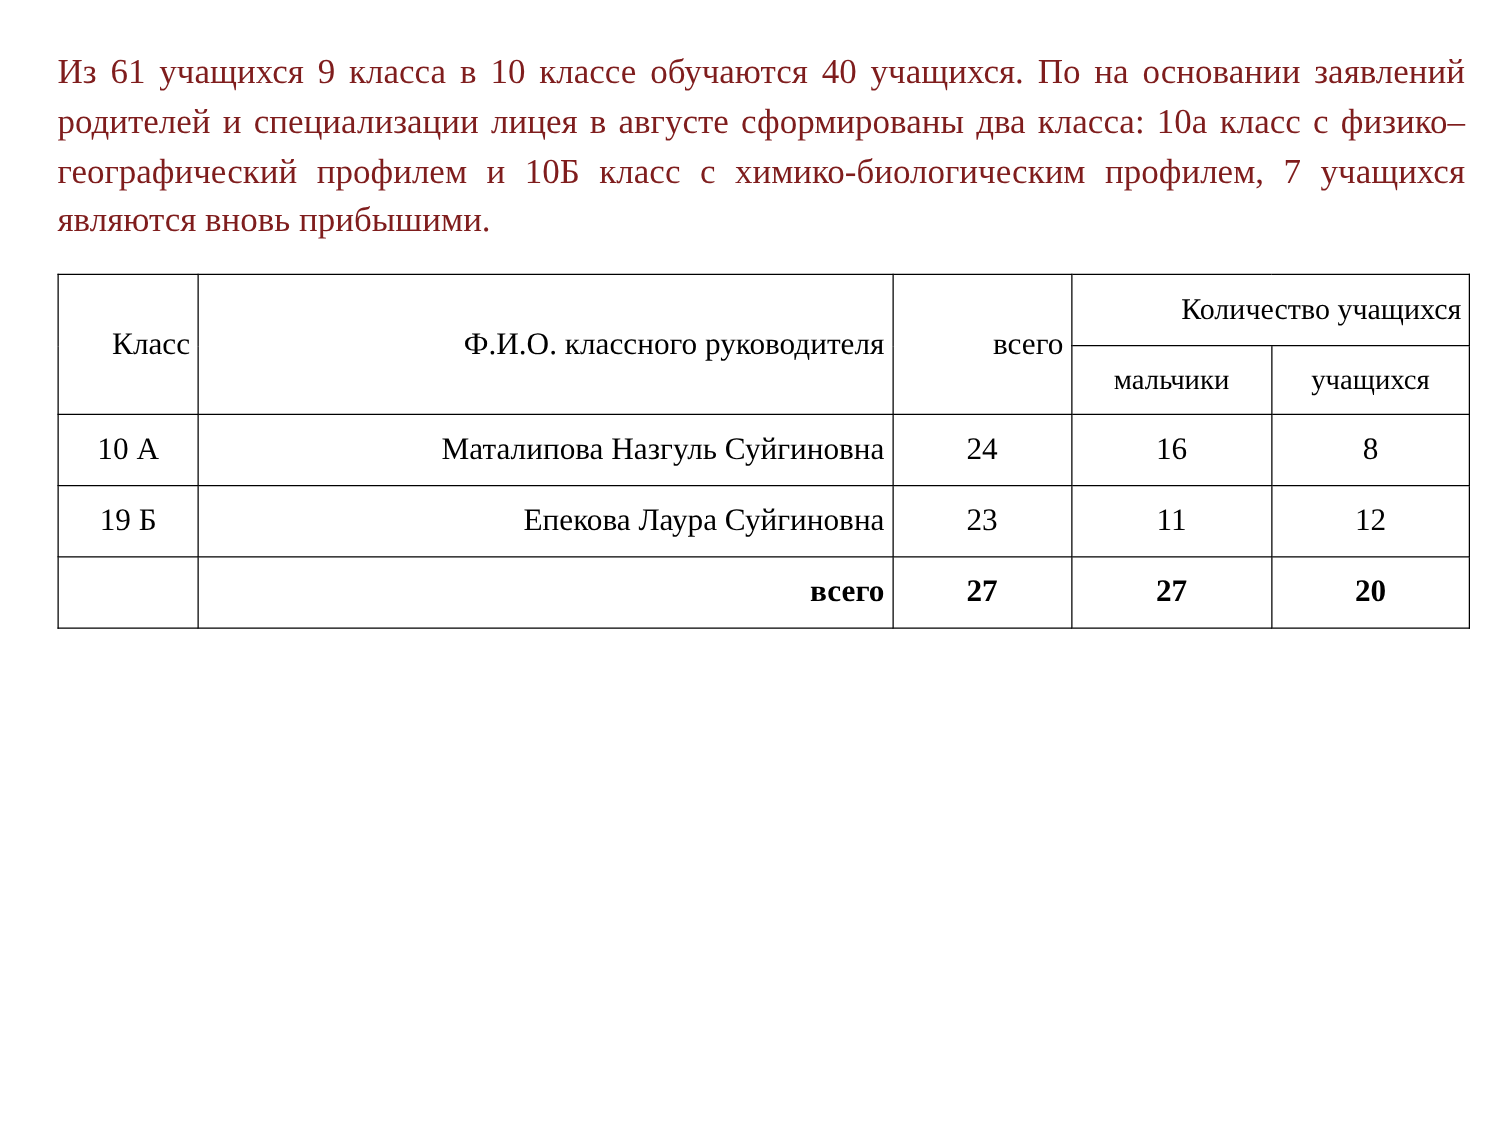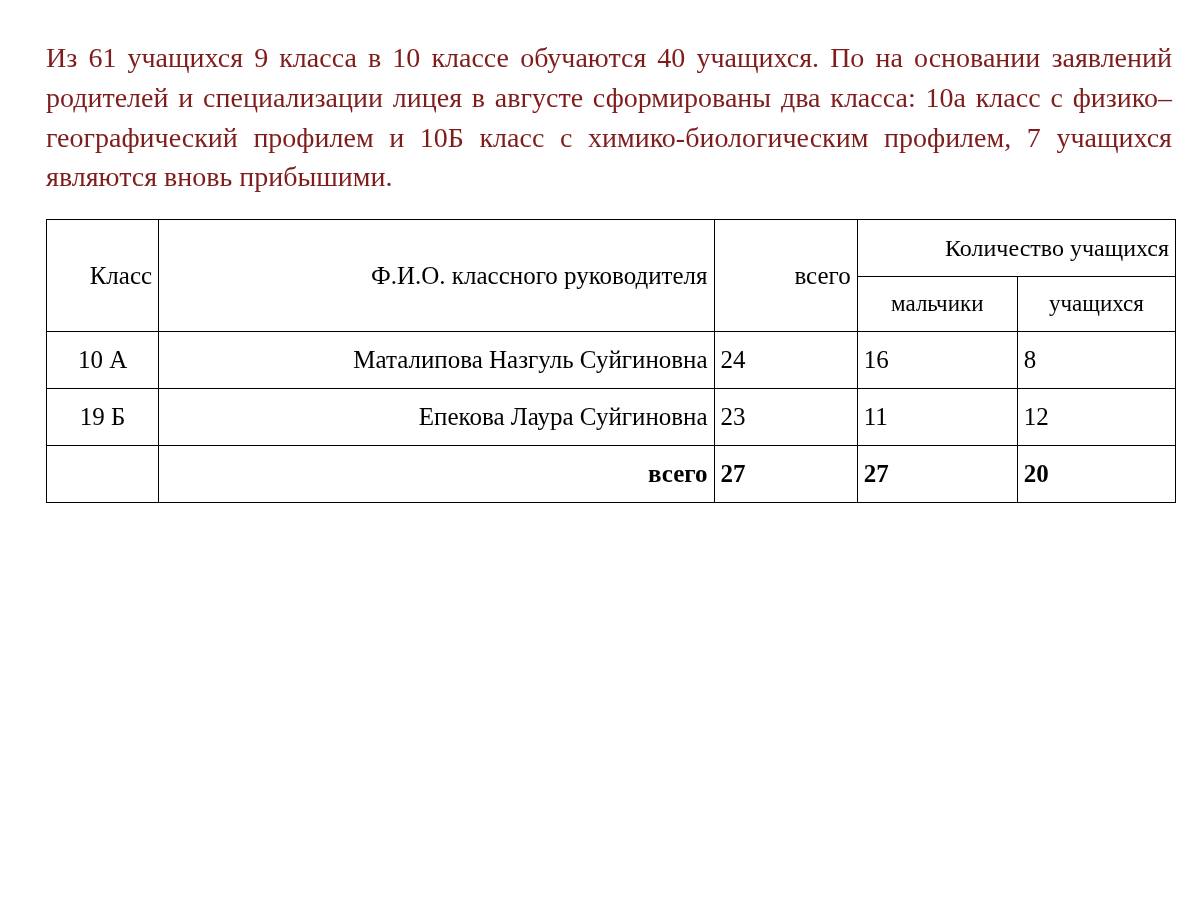--- a/index.html
+++ b/index.html
@@ -72,20 +72,21 @@
   td.c-class {
     text-align: center;
     font-weight: bold;
     padding-left: 8px;
   }
   td.c-teacher {
     text-align: right;
     padding-left: 10px;
   }
   td.c-num {
+    text-align: center;
   }
   tr.total-row td {
     font-weight: bold;
   }
   tr.total-row td.c-empty {
     font-weight: normal;
   }
   tr.total-row td.c-teacher {
     padding-left: 10px;
   }

